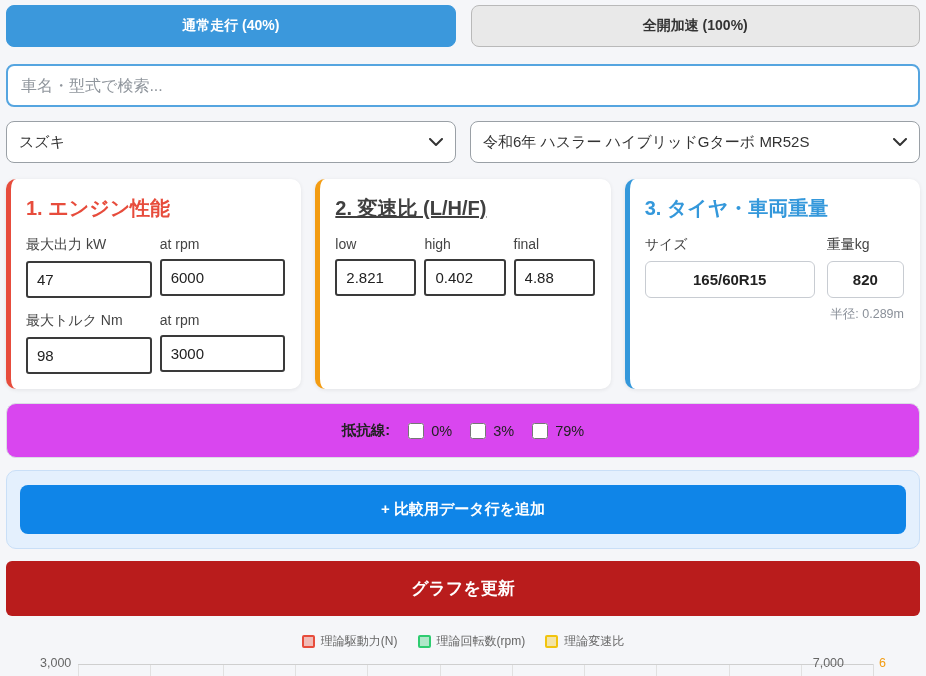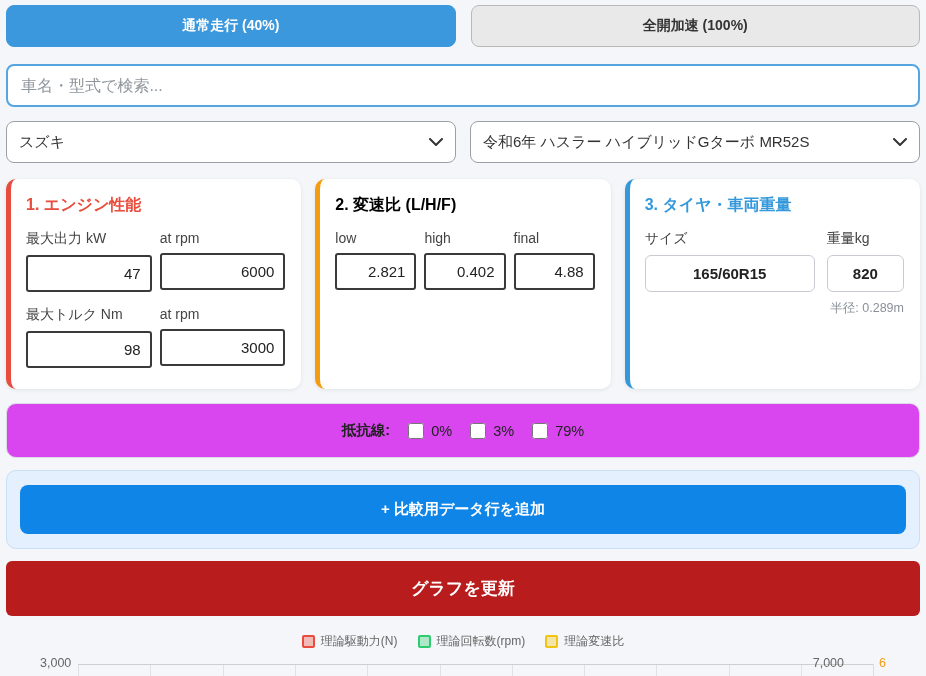--- a/index.html
+++ b/index.html
@@ -42,33 +42,32 @@
 
   
   .cards { display: flex; gap: 14px; margin-top: 16px; }
   .card {
     flex: 1; background: #fff; border-radius: 10px; height: 210px;
     box-shadow: 0 1px 4px rgba(0,0,0,0.08); padding: 16px 16px 0 15px;
   }
   .card-red    { border-left: 5px solid #e74c3c; }
   .card-orange { border-left: 5px solid #f39c12; }
   .card-blue   { border-left: 5px solid #3498db; }
-  .card-title { font-size: 16px; font-weight: bold; }
+  .card-title { font-size: 20px; font-weight: bold; }
   .card-red    .card-title { color: #e74c3c; }
-  .card-orange .card-title { color: #000000; }
+  .card-orange .card-title { color: #404040; text-decoration: underline; }
   .card-blue   .card-title { color: #3498db; }
 
   .field-row { display: flex; gap: 8px; margin-top: 14px; }
   .fgroup { display: flex; flex-direction: column; flex: 1; }
   .flabel { font-size: 14px; color: #444; margin-bottom: 7px; }
   .finput {
     height: 37px; width: 100%; border: 2px solid #3a3a3a; border-radius: 3px;
     padding: 0 9px; font-size: 15px; color: #222; background: #fff;
     font-family: "Liberation Sans", sans-serif;
-    text-align: right;
   }
   .finput-light {
     height: 37px; width: 100%; border: 1px solid #c8ccd2; border-radius: 6px;
     text-align: center; font-weight: bold; font-size: 15px; color: #222;
     background: #fff; font-family: "Liberation Sans", sans-serif;
   }
   .fg-size { flex: 2.2; }
   .fg-weight { flex: 1; }
   .radius-note { font-size: 12.5px; color: #8a9099; text-align: right; margin-top: 8px; }
 

